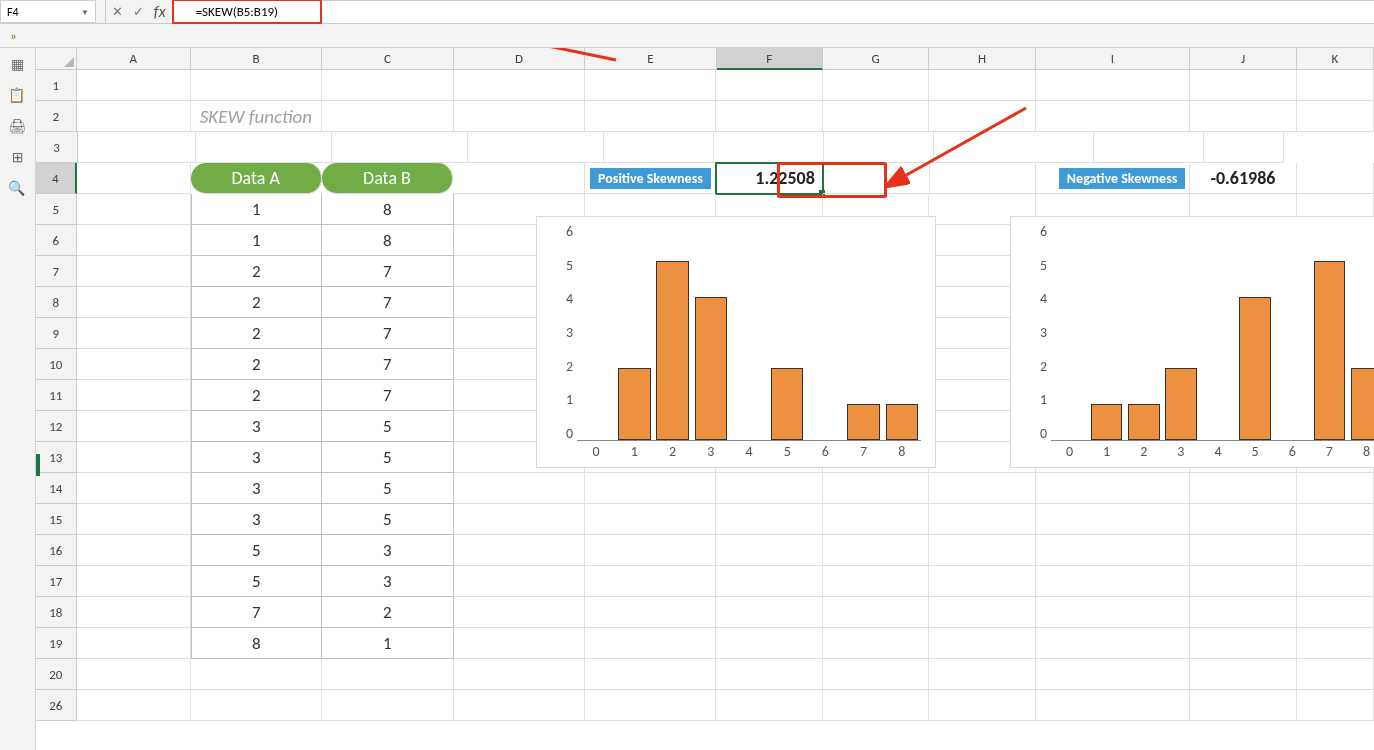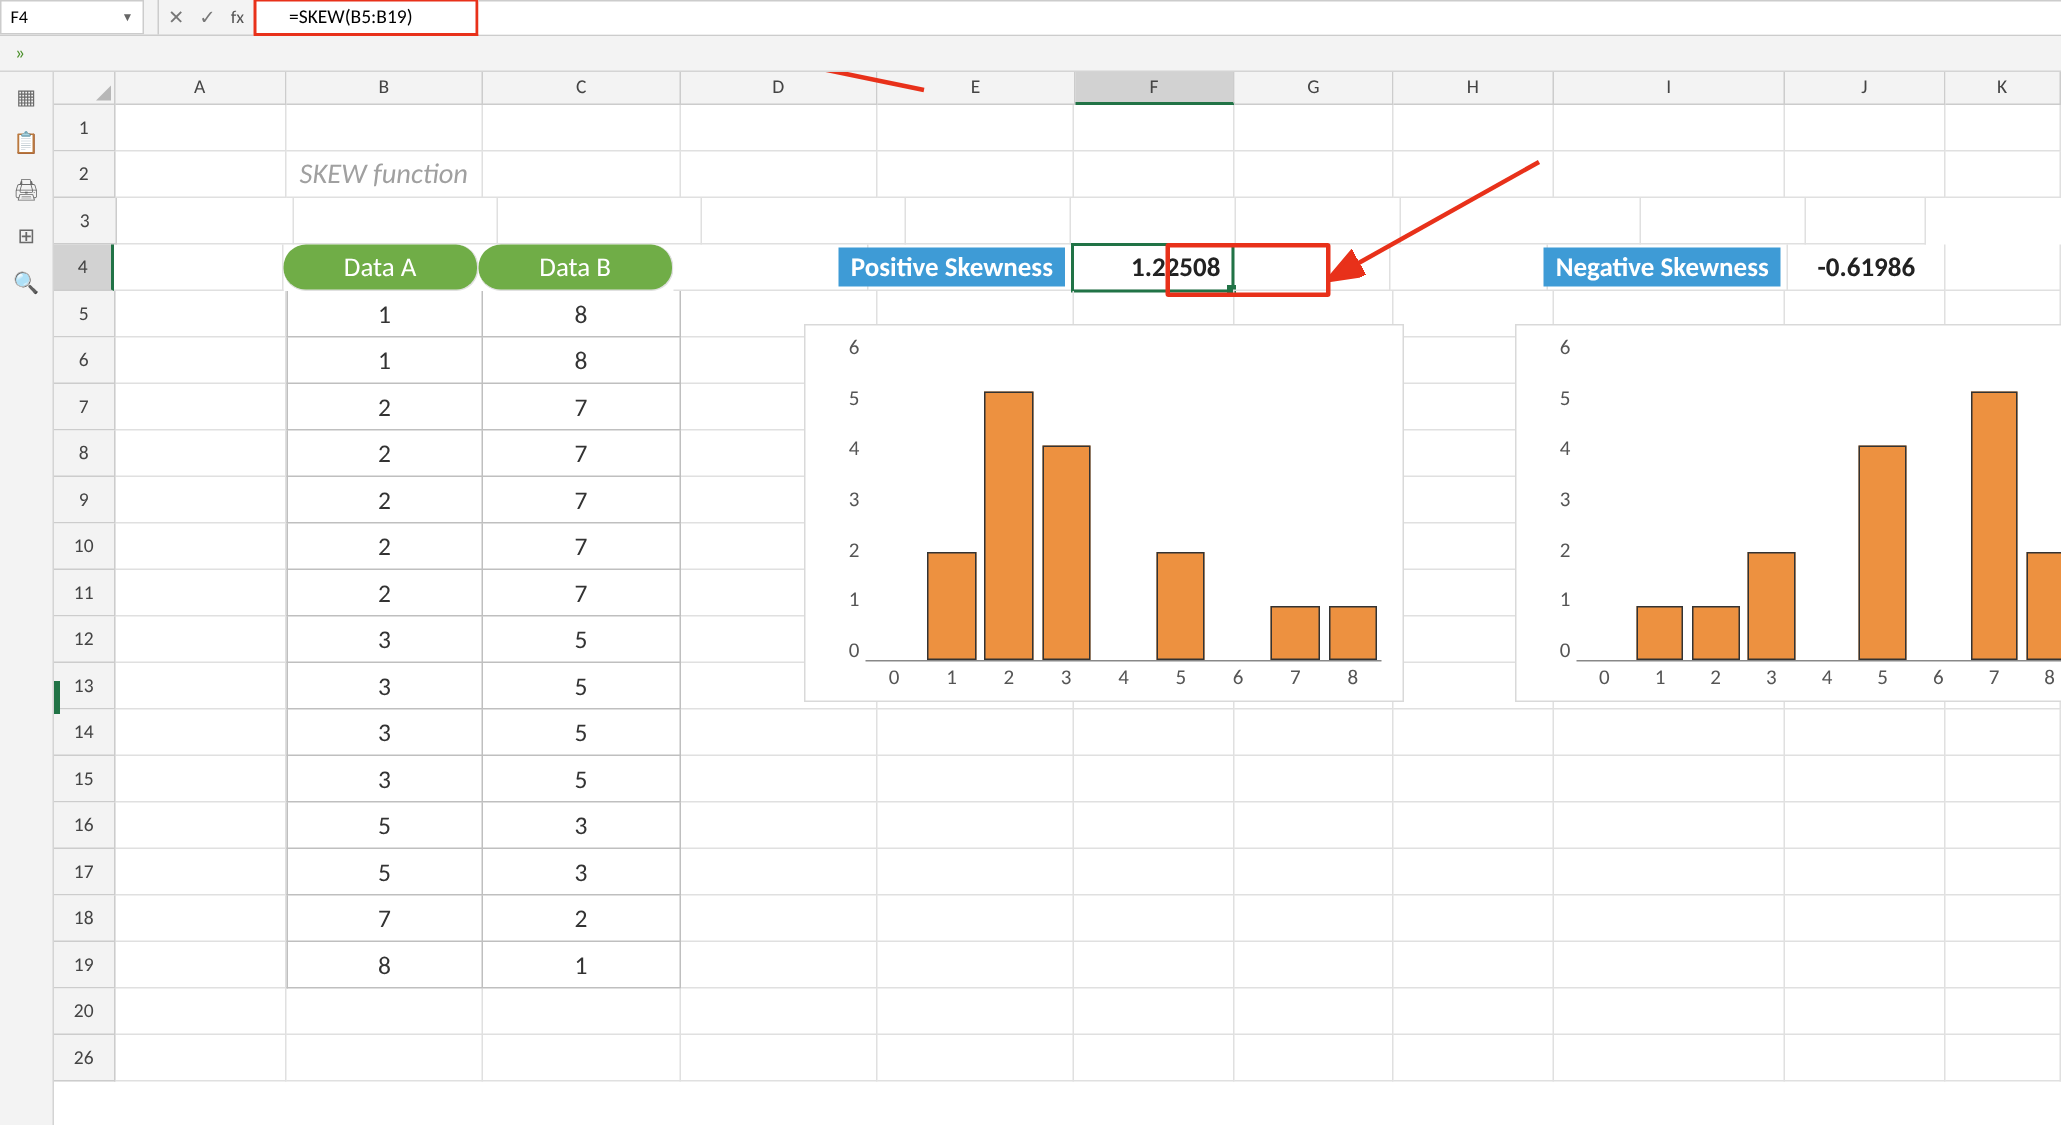--- a/index.html
+++ b/index.html
@@ -39,22 +39,23 @@
 }
 .fb-btns {
   display: flex;
   align-items: center;
   padding: 0 6px;
   gap: 10px;
   color: #777;
   font-size: 13px;
 }
 .fx {
+  font-style: italic;
   color: #555;
-  font-size: 12px;
+  font-size: 16px;
 }
 .formula-input {
   flex: 0 0 150px;
   background: #fff;
   border: 2px solid #e8311a;
   display: flex;
   align-items: center;
   padding: 0 22px;
   font-size: 13px;
   margin: -1px 0;
@@ -199,21 +200,21 @@
 .data-box {
   border-right: 1px solid #bfbfbf;
   border-bottom: 1px solid #bfbfbf;
 }
 .data-box.first-col { border-left: 1px solid #bfbfbf; }
 
 .label-blue {
   background: #3e9bd6;
   color: #fff;
   font-weight: bold;
-  font-size: 18px;
+  font-size: 14px;
   padding: 2px 8px;
   white-space: nowrap;
 }
 .val-box {
   font-weight: bold;
   font-size: 18px;
   color: #222;
 }
 .selected-cell {
   outline: 2px solid #217346;

